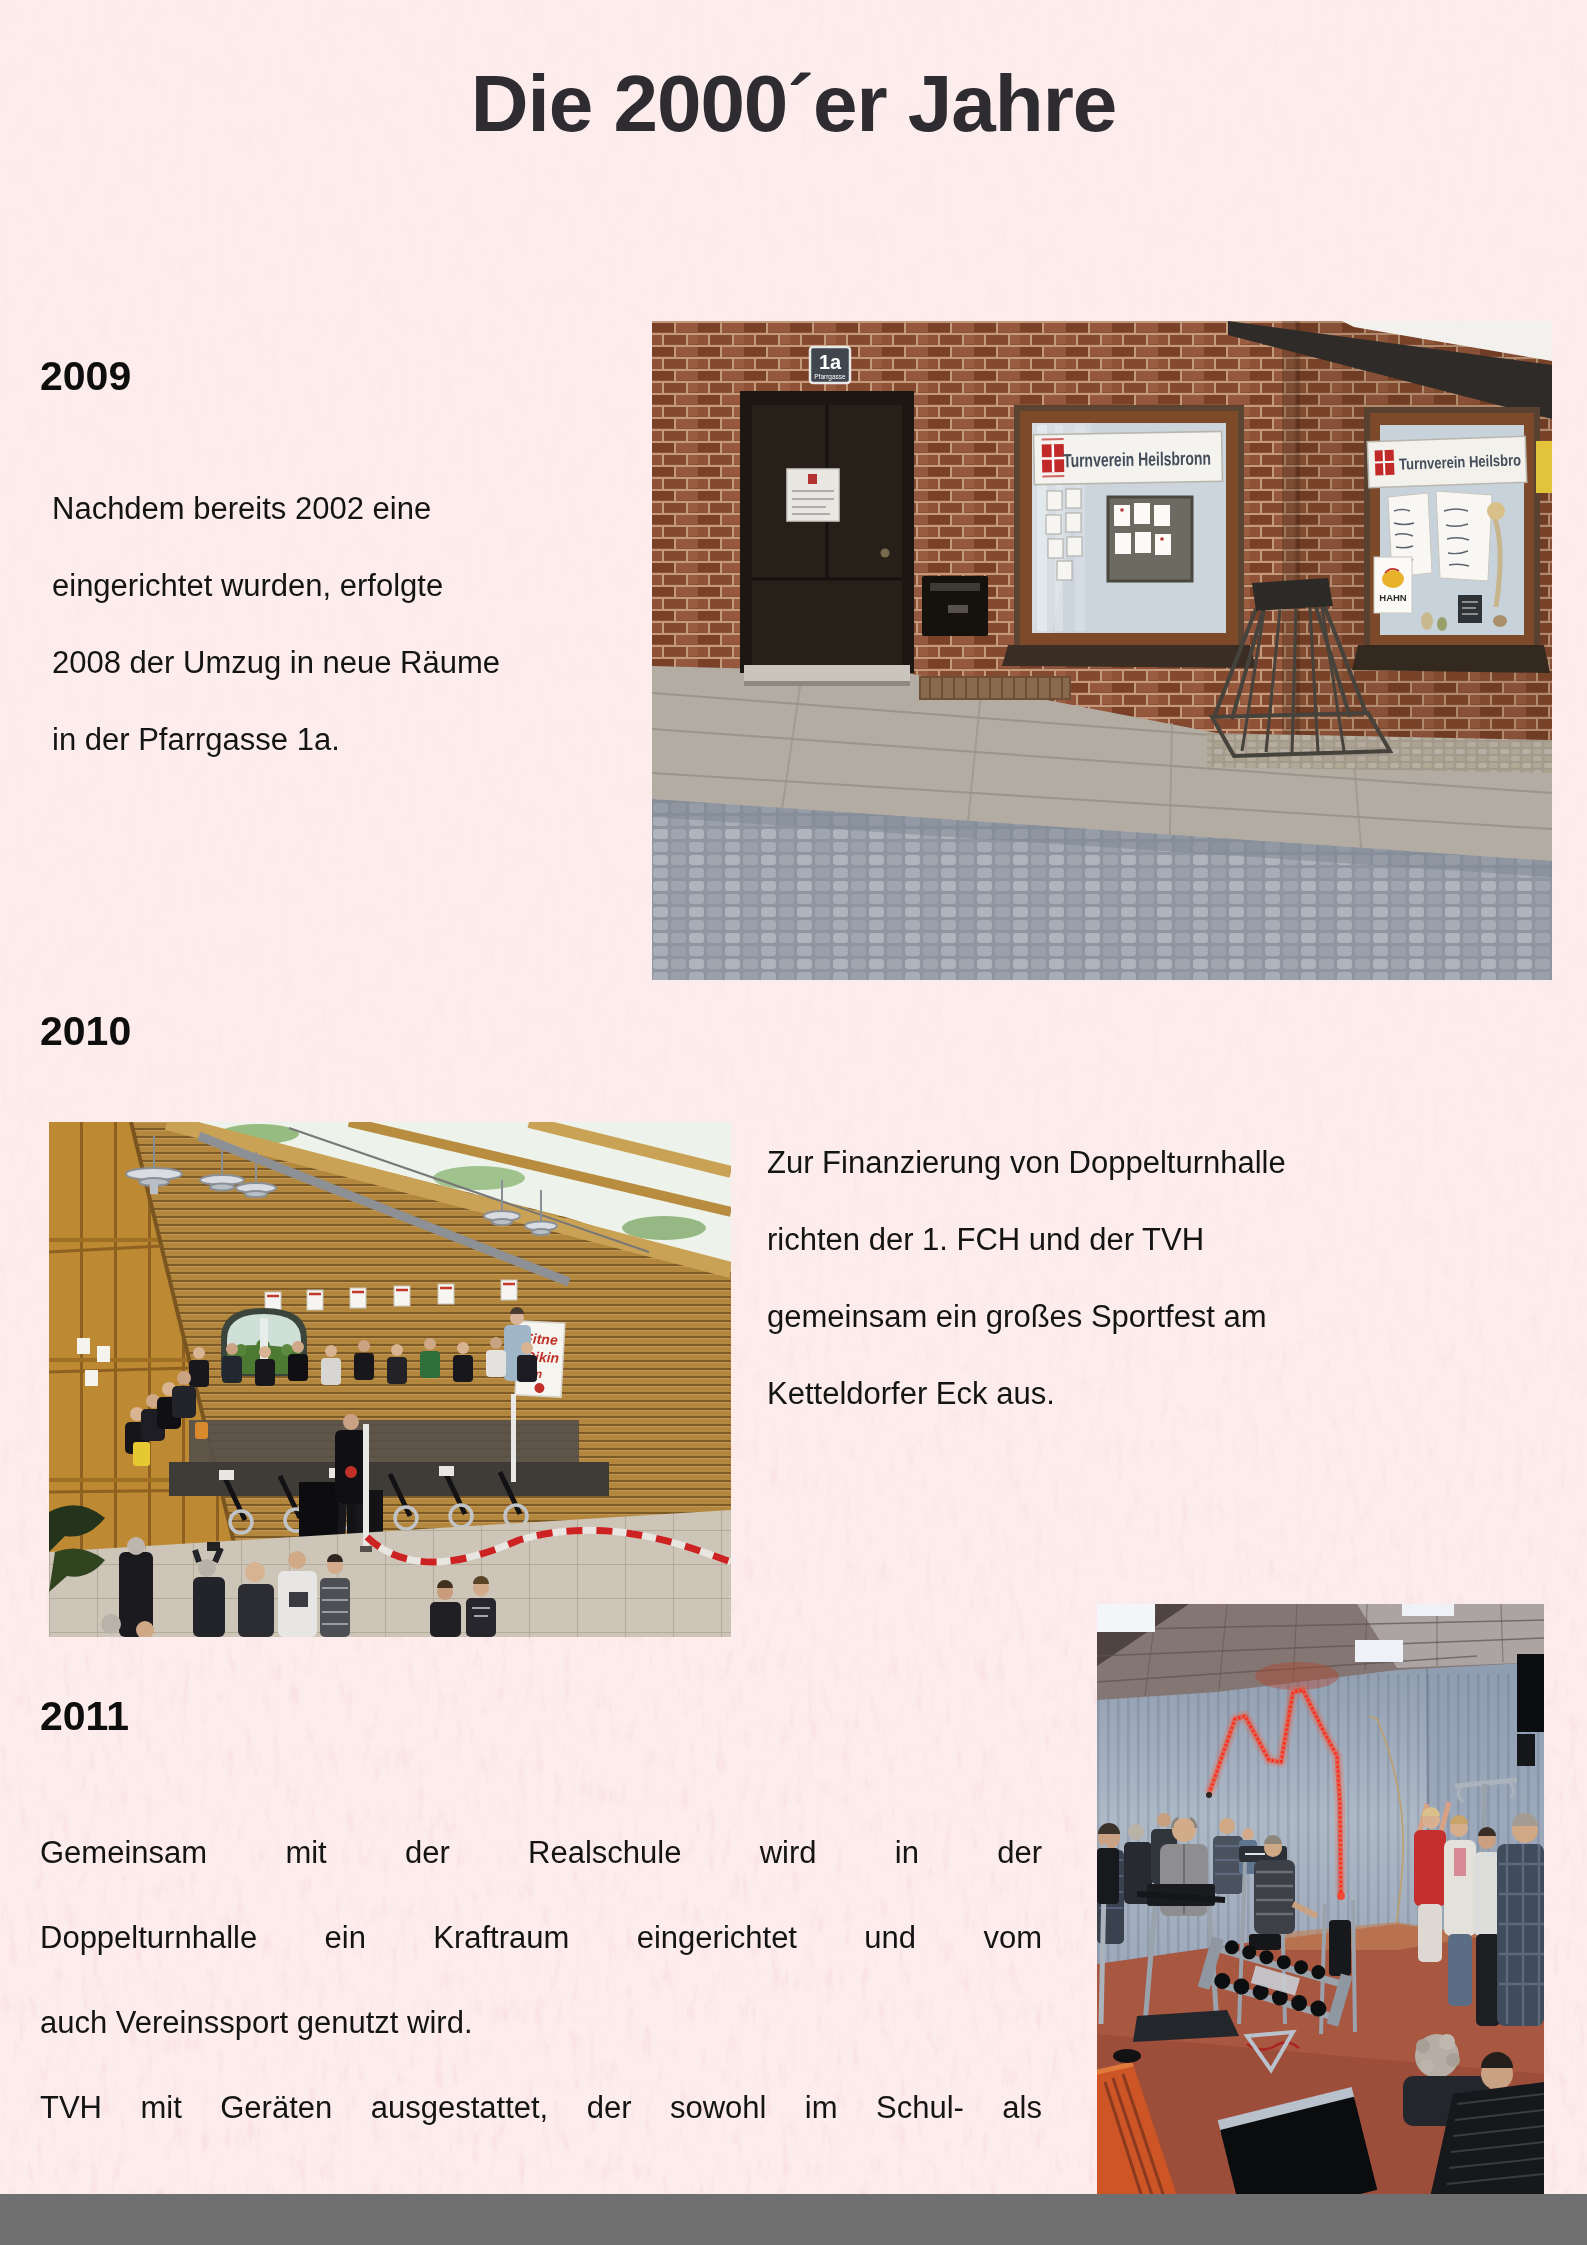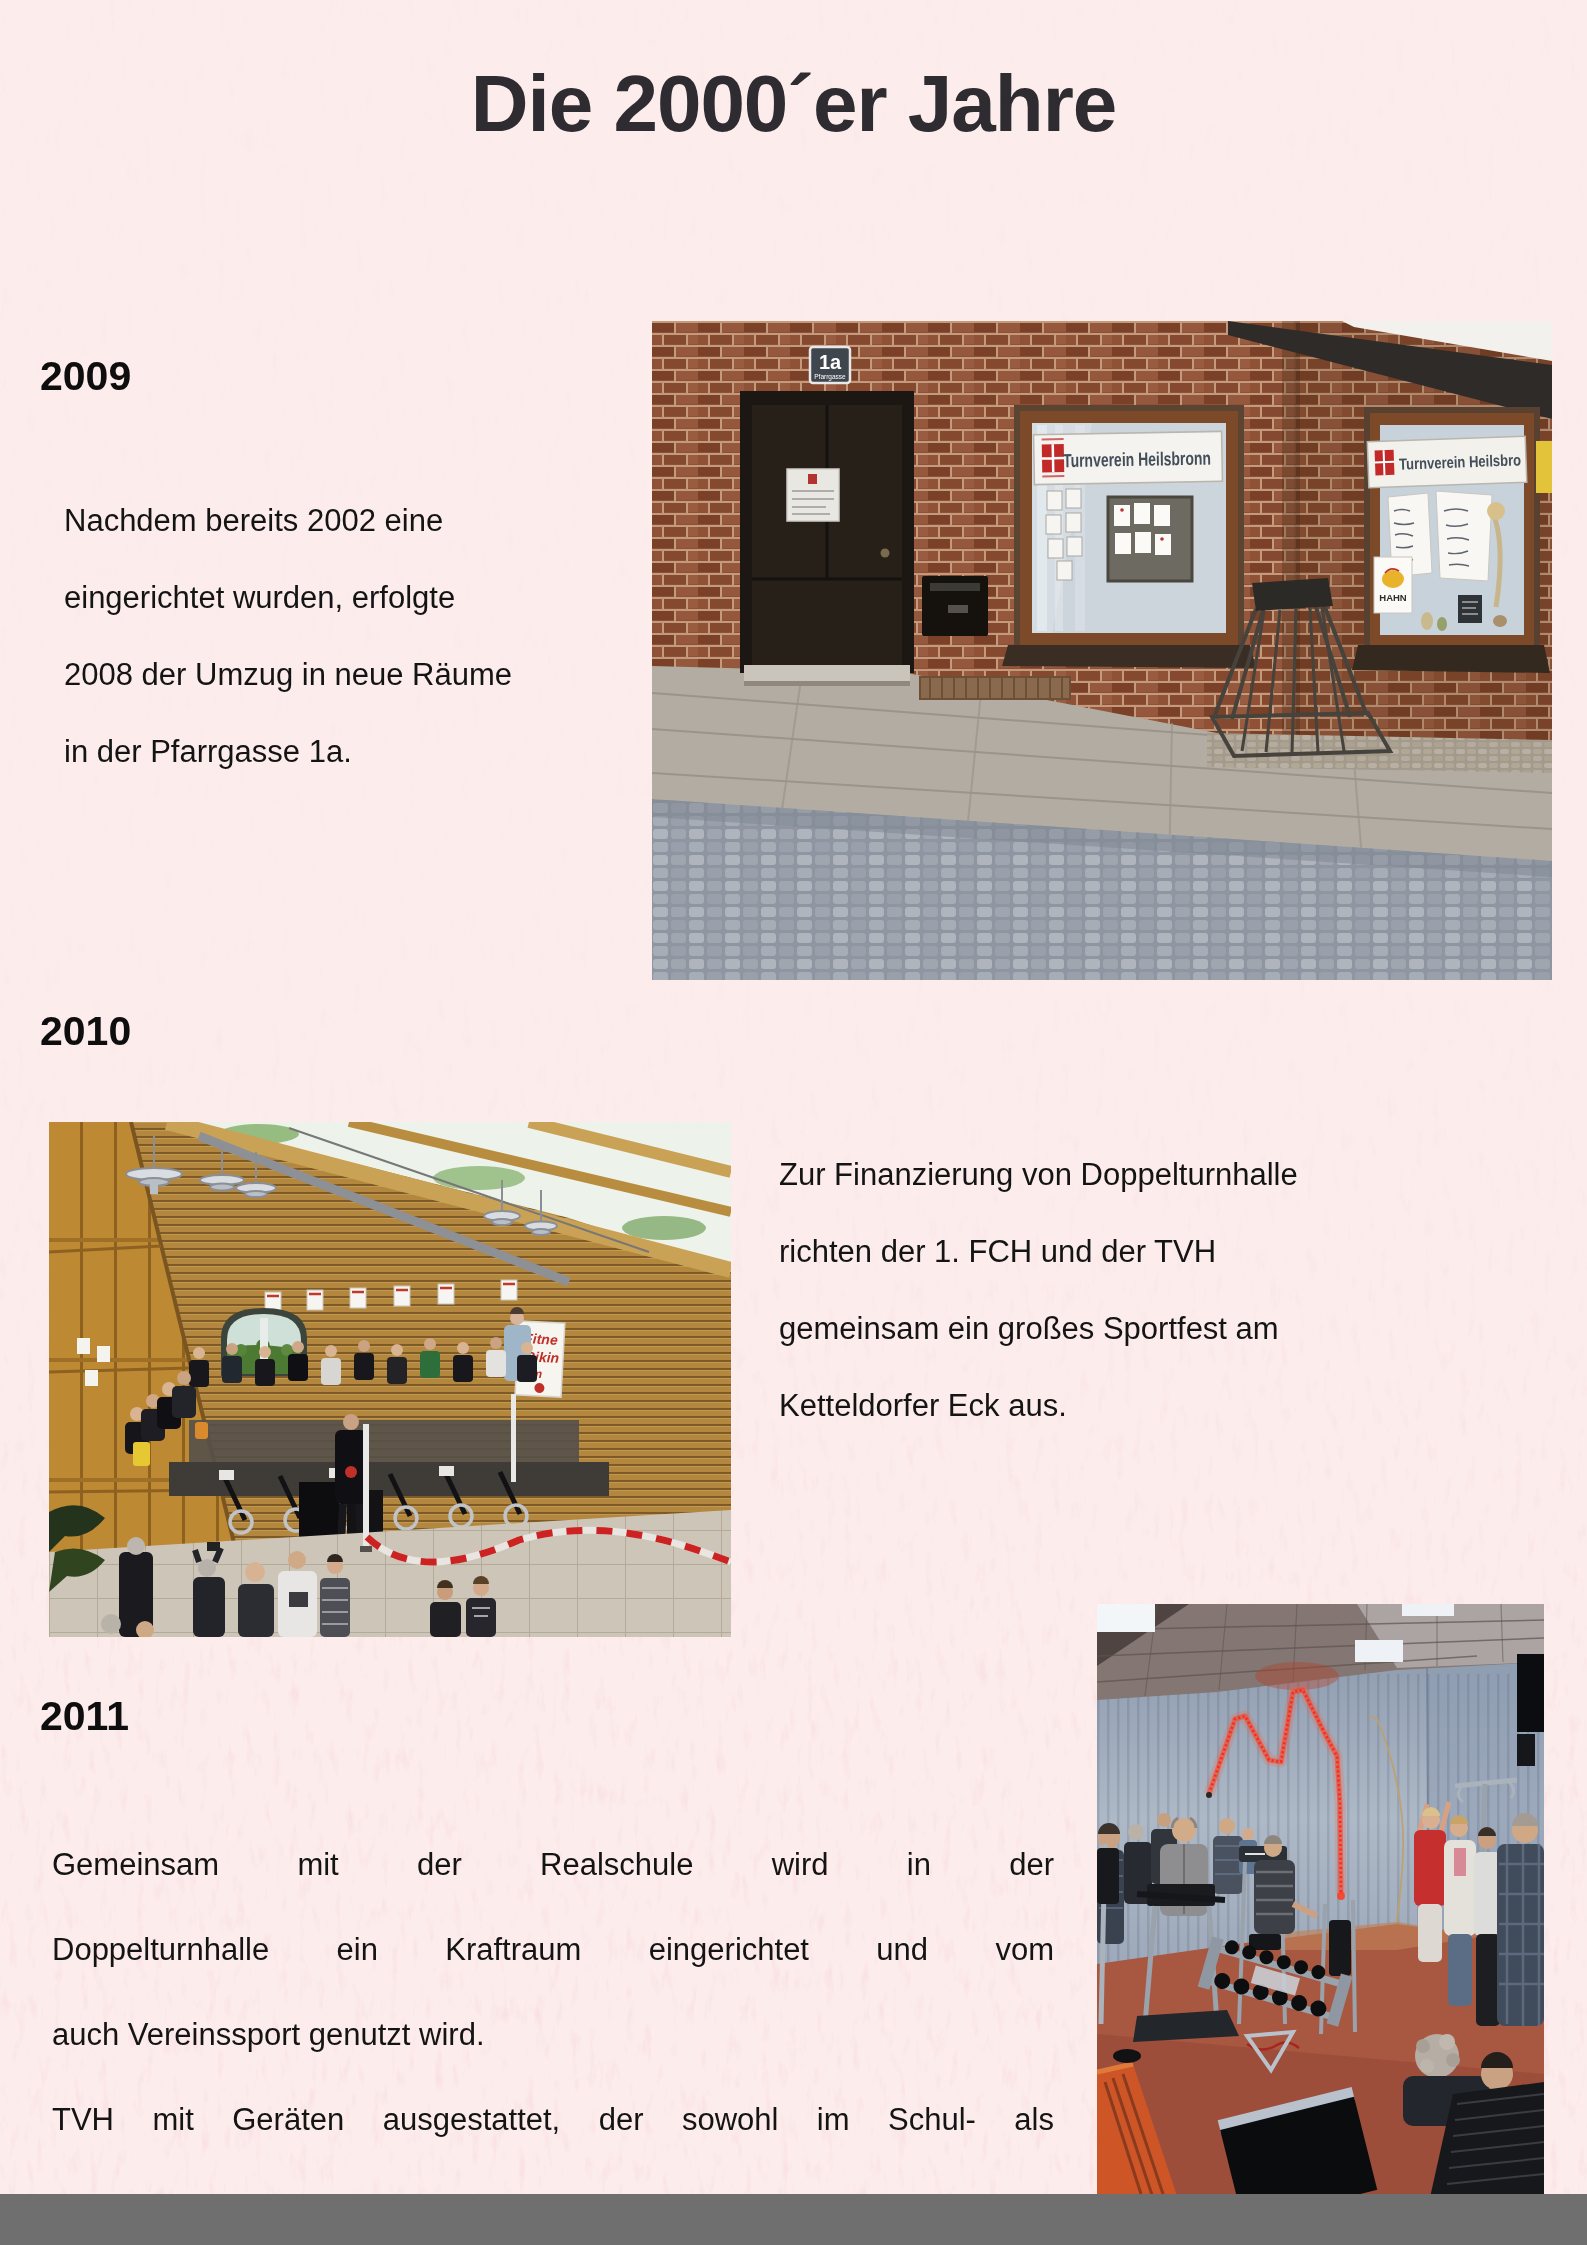--- a/index.html
+++ b/index.html
@@ -10,21 +10,21 @@
   }
   .texture{position:absolute;left:0;top:0;width:1587px;height:2245px;pointer-events:none;}
   .title{
     position:absolute;left:0;right:0;top:58px;text-align:center;
     font-size:80px;font-weight:700;letter-spacing:-1px;color:#2e2c30;margin:0;
   }
   .year{position:absolute;left:36px;margin:4px;font-size:41px;font-weight:700;color:#0e0e0e;}
   .y2009{top:349px;}
   .y2010{top:1004px;text-align:right;}
   .y2011{top:1689px;}
-  .para{position:absolute;margin:16px;font-size:31px;color:#141414;}
+  .para{position:absolute;margin:4px;font-size:31px;color:#141414;}
   .para .ln{display:block;height:77px;line-height:77px;white-space:nowrap;}
   .p2009{left:48px;top:466px;width:620px;}
   .p2010{left:763px;top:1120px;width:700px;}
   .p2011{left:36px;top:1806px;width:1002px;}
   .p2011 .ln{height:85px;line-height:85px;white-space:normal;text-align:justify;text-align-last:justify;}
   .p2011 .ln.last{text-align:left;text-align-last:left;}
   figure.photo{position:absolute;margin:0;padding:4px;}
   figure.photo svg{display:block;width:100%;height:100%;}
   .photo1{left:648px;top:317px;width:900px;height:659px;}
   .photo2{left:45px;top:1118px;width:682px;height:515px;}

